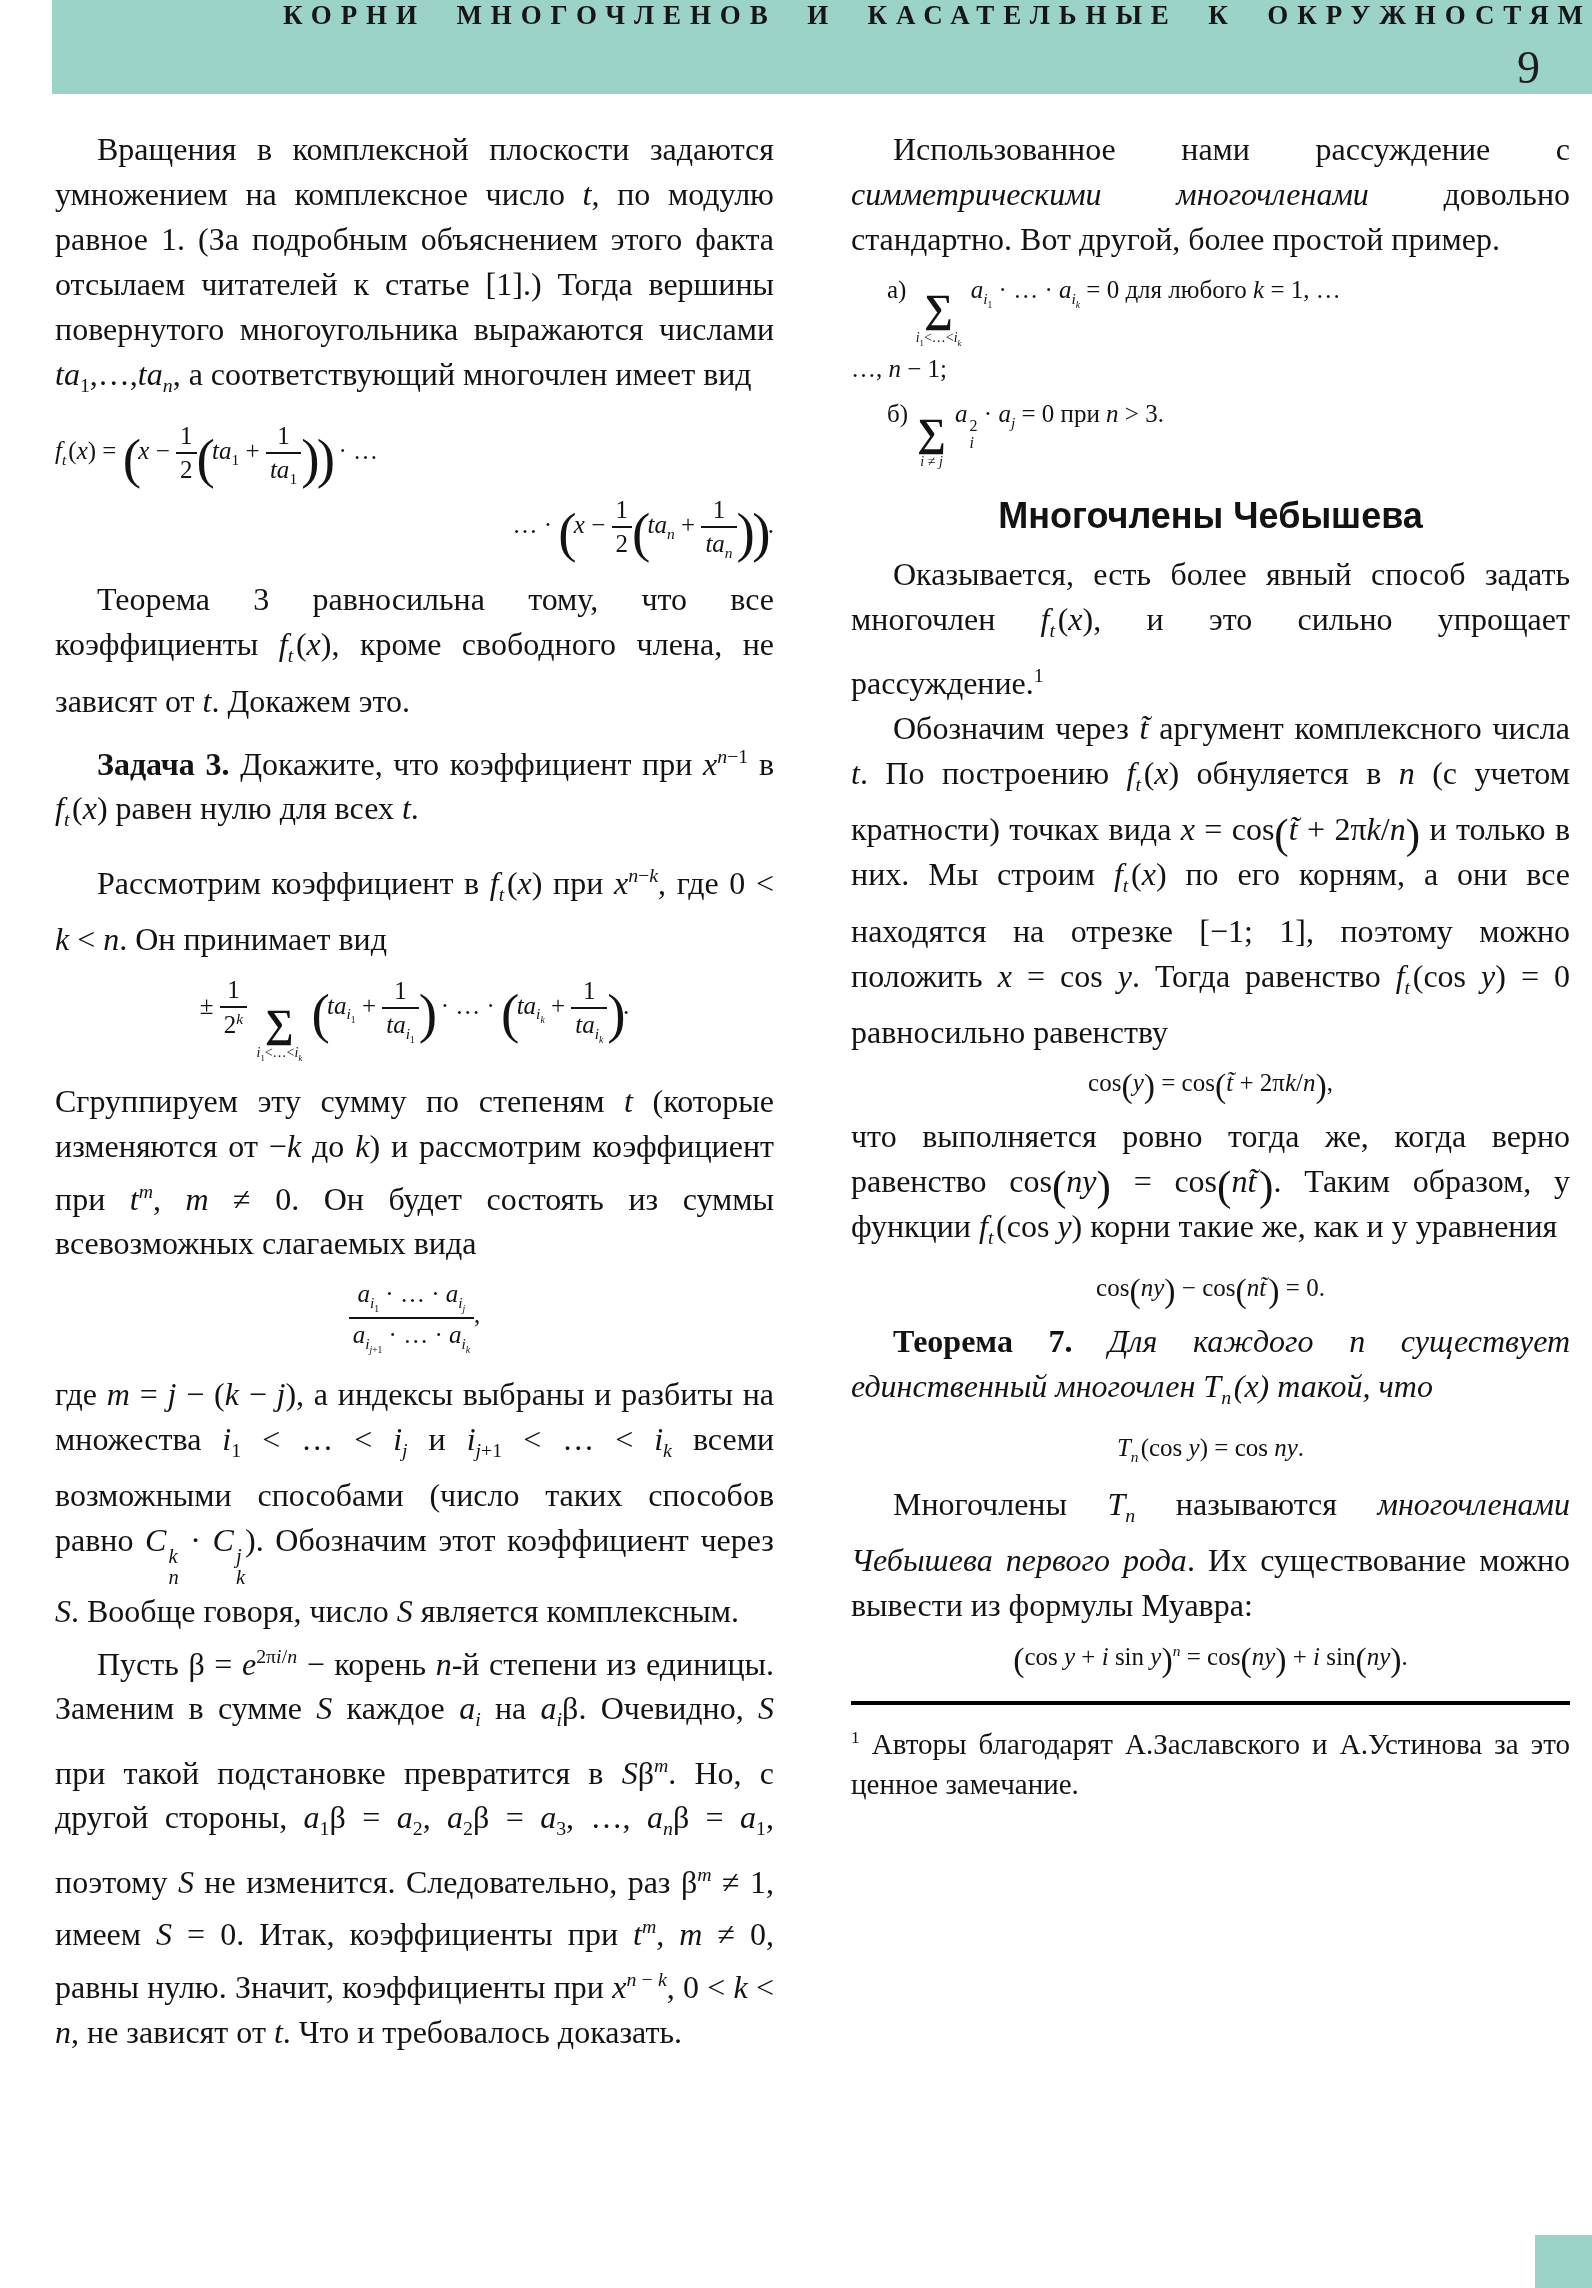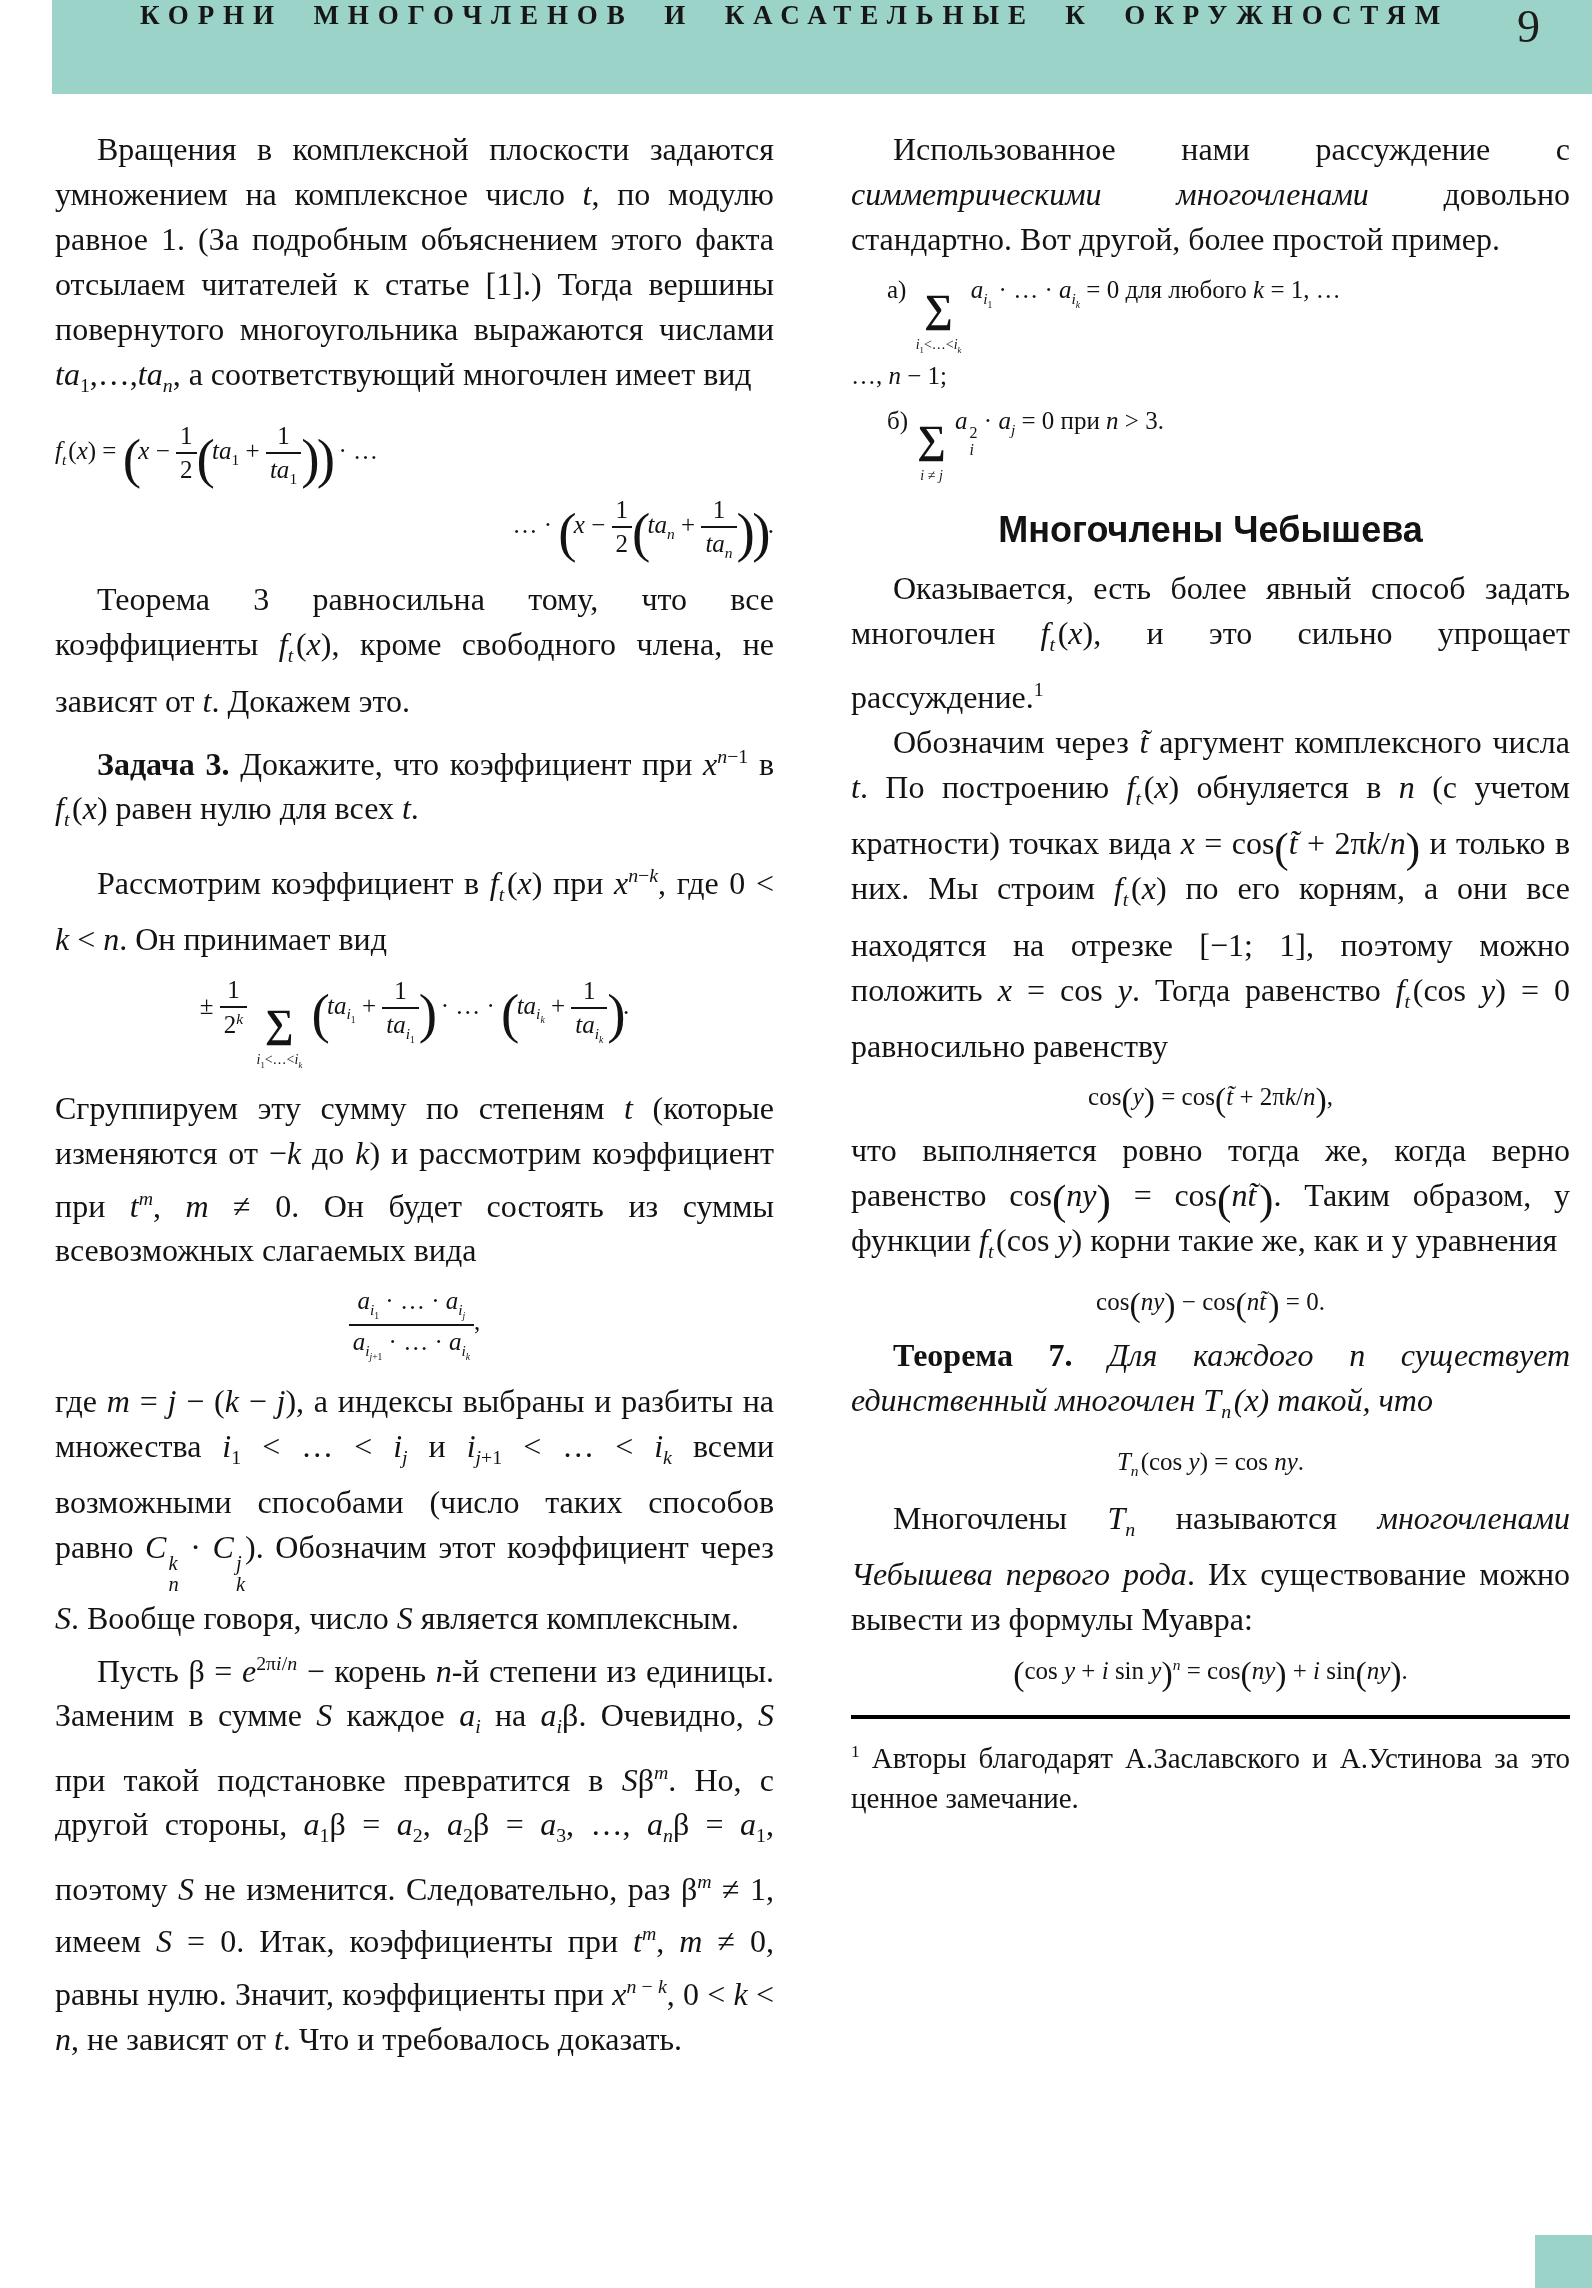--- a/index.html
+++ b/index.html
@@ -1,21 +1,21 @@
 <!DOCTYPE html>
 <html><head>
 <meta charset="utf-8">
 <style>
   html,body{margin:0;padding:0;background:#e8e8e8;}
   .page{position:relative;width:1592px;height:2289px;background:#ffffff;
         font-family:"Liberation Serif",serif;color:#131313;overflow:hidden;}
 
   
   .header-bar{position:absolute;left:52px;top:0;right:0;height:94px;
-              display:flex;align-items:flex-start;background:#9cd3c8;}
+              display:flex;align-items:flex-end;background:#9cd3c8;flex-direction:column;}
   .header-title{flex:1;text-align:center;font-weight:700;font-size:27px;
                 letter-spacing:.33em;word-spacing:.55em;color:#161616;padding-left:30px;}
   .header-page-num{font-size:46px;font-weight:400;padding:0 52px 0 10px;color:#1d1d1d;}
 
   
   .columns{position:absolute;left:55px;top:127px;width:1515px;display:flex;gap:77px;}
   .col{width:719px;font-size:32px;line-height:45px;text-align:justify;}
 
   .para{margin:0;}
   .para.indent{text-indent:42px;}
@@ -35,21 +35,21 @@
   .frac{display:inline-block;vertical-align:-0.78em;text-align:center;line-height:1.12;}
   .frac .num{display:block;border-bottom:2px solid #131313;padding:0 4px 2px;}
   .frac .den{display:block;padding:2px 4px 0;}
 
   .bp{font-size:2.2em;font-weight:300;vertical-align:-0.33em;line-height:0;letter-spacing:-0.05em;}
   .mp{font-size:1.35em;font-weight:300;vertical-align:-0.18em;line-height:0;}
 
   .sum{display:inline-flex;flex-direction:column;align-items:center;
        vertical-align:-0.95em;line-height:1;margin:0 3px;}
   .sum .sigma{font-size:1.6em;font-weight:600;line-height:.95;}
-  .sum .limits{font-size:.56em;line-height:1;margin-top:10px;white-space:nowrap;}
+  .sum .limits{font-size:.56em;line-height:1;margin-top:3px;white-space:nowrap;}
 
   .stk{display:inline-flex;flex-direction:column;align-items:flex-start;
        vertical-align:-0.55em;line-height:1.05;font-size:.64em;margin-left:2px;}
   .stk span{display:block;}
 
   .heading{font-family:"Liberation Sans",sans-serif;font-weight:700;font-size:36px;
            text-align:center;margin:24px 0 14px;text-indent:0;}
 
   .footnote{margin-top:28px;border-top:4px solid #000000;padding-top:12px;
             font-size:29px;line-height:41px;}

